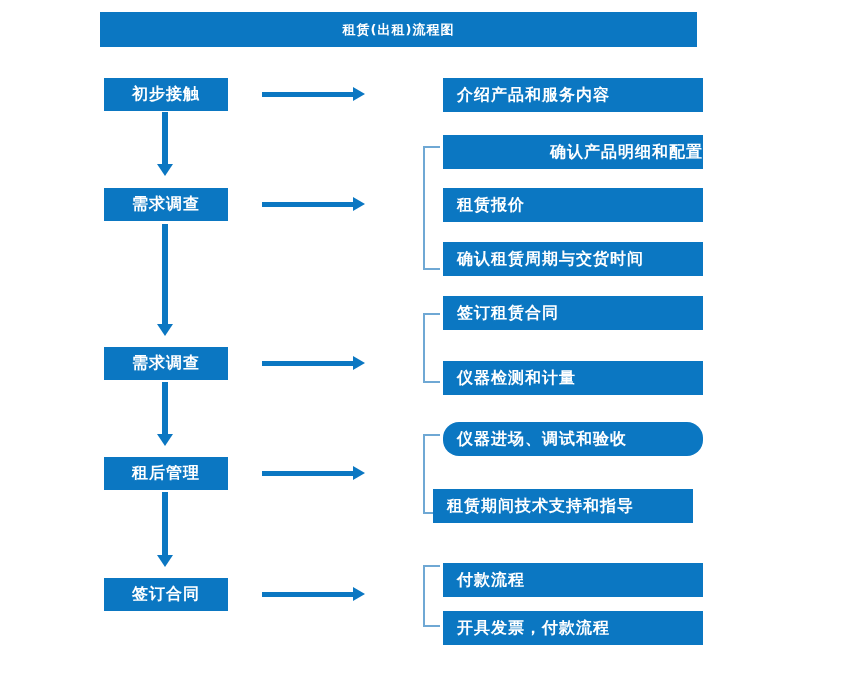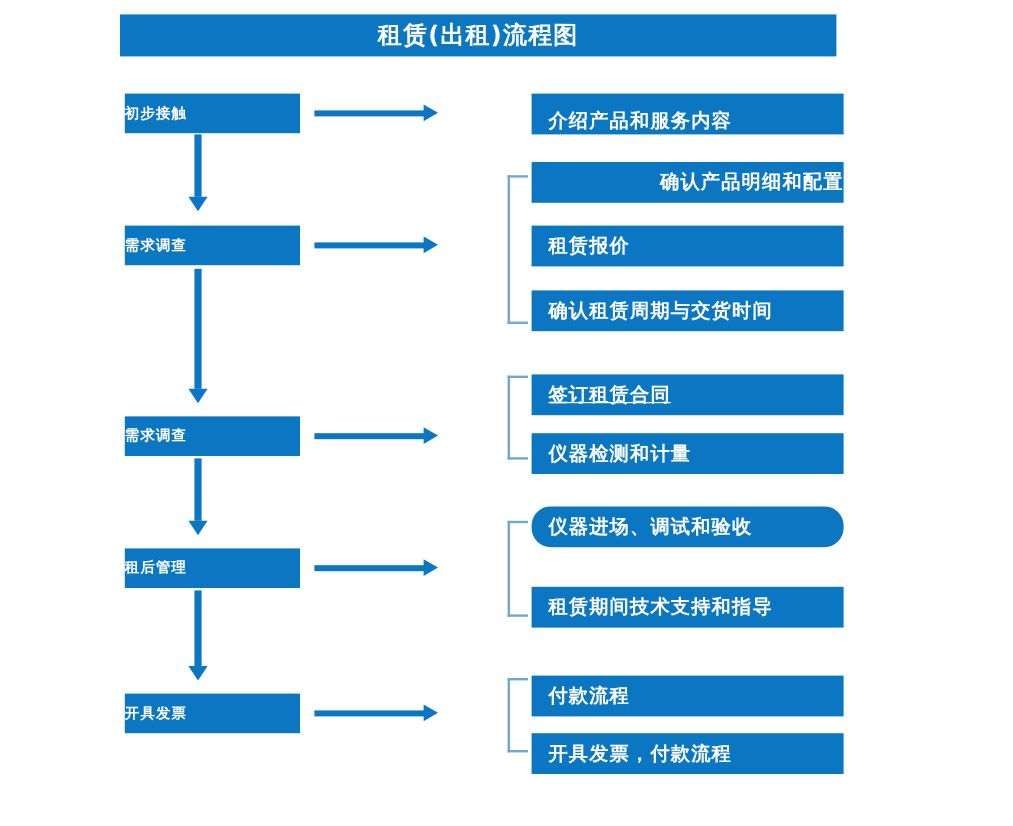--- a/index.html
+++ b/index.html
@@ -28,43 +28,43 @@
     background: #0b77c2;
     color: #ffffff;
     font-weight: bold;
     display: flex;
     align-items: center;
     box-sizing: border-box;
     letter-spacing: 1px;
     white-space: nowrap;
   }
   .box.stage {
-    width: 146px;
+    width: 124px;
     height: 33px;
-    justify-content: flex-start;
-    font-size: 12px;
+    justify-content: center;
+    font-size: 16px;
   }
   .box.detail {
     width: 260px;
     height: 34px;
     justify-content: flex-start;
     padding-left: 14px;
     font-size: 16px;
   }
 
   
   #title-bar {
     position: absolute;
     left: 100px;
     top: 12px;
     width: 597px;
     height: 35px;
     background: #0b77c2;
     color: #ffffff;
-    font-size: 20px;
+    font-size: 13px;
     font-weight: bold;
     display: flex;
     align-items: center;
     justify-content: center;
     letter-spacing: 1px;
   }
 
   
   .h-arrow {
     position: absolute;
@@ -138,21 +138,21 @@
 
   <div class="box stage" style="left:104px; top:347px;">
     <span>需求调查</span>
   </div>
 
   <div class="box stage" style="left:104px; top:457px;">
     <span>租后管理</span>
   </div>
 
   <div class="box stage" style="left:104px; top:578px;">
-    <span>开具发票</span>
+    <span>签订合同</span>
   </div>
 
   <div class="v-arrow" style="left:157px; top:112px; height:64px;">
     <div class="shaft" style="height:52px;"></div>
     <div class="head"></div>
   </div>
 
   <div class="v-arrow" style="left:157px; top:224px; height:112px;">
     <div class="shaft" style="height:100px;"></div>
     <div class="head"></div>
@@ -194,45 +194,45 @@
   </div>
 
   <div class="bracket" style="left:423px; top:146px; height:124px;"></div>
 
   <div class="bracket" style="left:423px; top:313px; height:70px;"></div>
 
   <div class="bracket" style="left:423px; top:434px; height:80px;"></div>
 
   <div class="bracket" style="left:423px; top:565px; height:62px;"></div>
 
-  <div class="box detail" style="left:443px; top:78px;align-items:flex-end;">
+  <div class="box detail" style="left:443px; top:78px;">
     <span>介绍产品和服务内容</span>
   </div>
 
   <div class="box detail" style="left:443px; top:135px;justify-content:flex-end;">
     <span>确认产品明细和配置</span>
   </div>
   <div class="box detail" style="left:443px; top:188px;">
     <span>租赁报价</span>
   </div>
   <div class="box detail" style="left:443px; top:242px;">
     <span>确认租赁周期与交货时间</span>
   </div>
 
-  <div class="box detail" style="left:443px; top:312px;text-decoration:underline;">
+  <div class="box detail" style="left:443px; top:296px;">
     <span>签订租赁合同</span>
   </div>
   <div class="box detail" style="left:443px; top:361px;">
     <span>仪器检测和计量</span>
   </div>
 
   <div class="box detail" style="left:443px; top:422px;border-radius:16px;">
     <span>仪器进场、调试和验收</span>
   </div>
-  <div class="box detail" style="left:443px; top:489px;">
+  <div class="box detail" style="left:433px; top:489px;">
     <span>租赁期间技术支持和指导</span>
   </div>
 
   <div class="box detail" style="left:443px; top:563px;">
     <span>付款流程</span>
   </div>
   <div class="box detail" style="left:443px; top:611px;text-align:right;">
     <span>开具发票，付款流程</span>
   </div>
 

